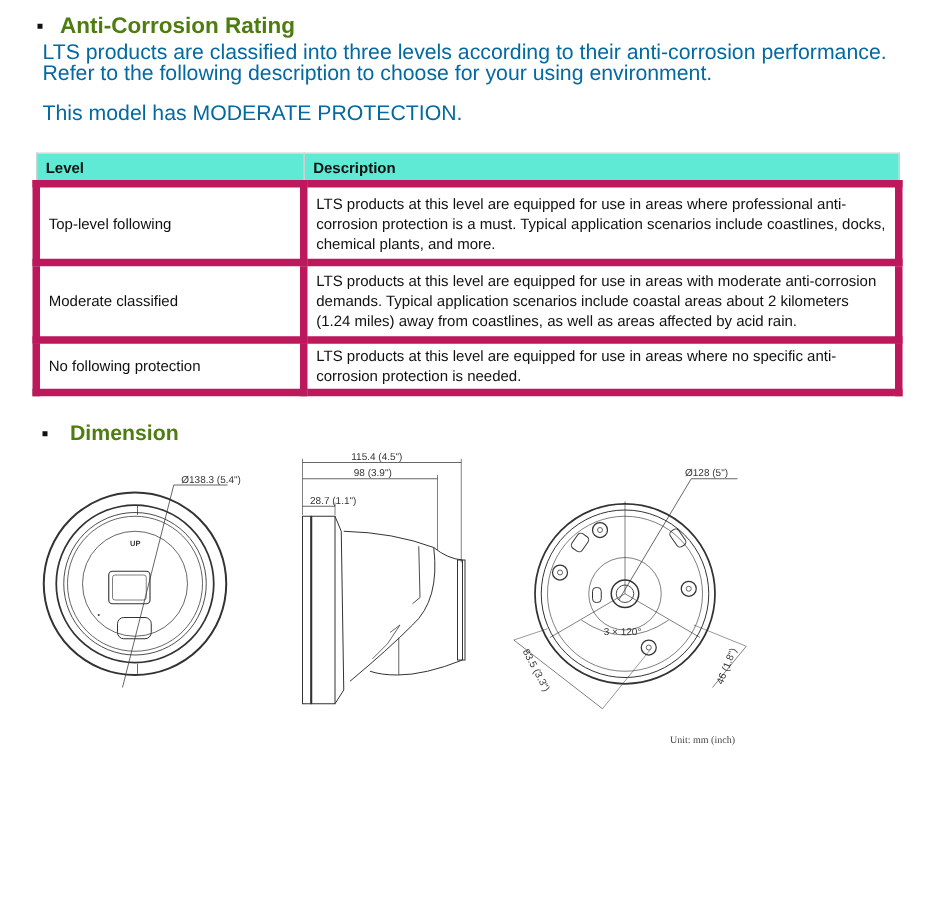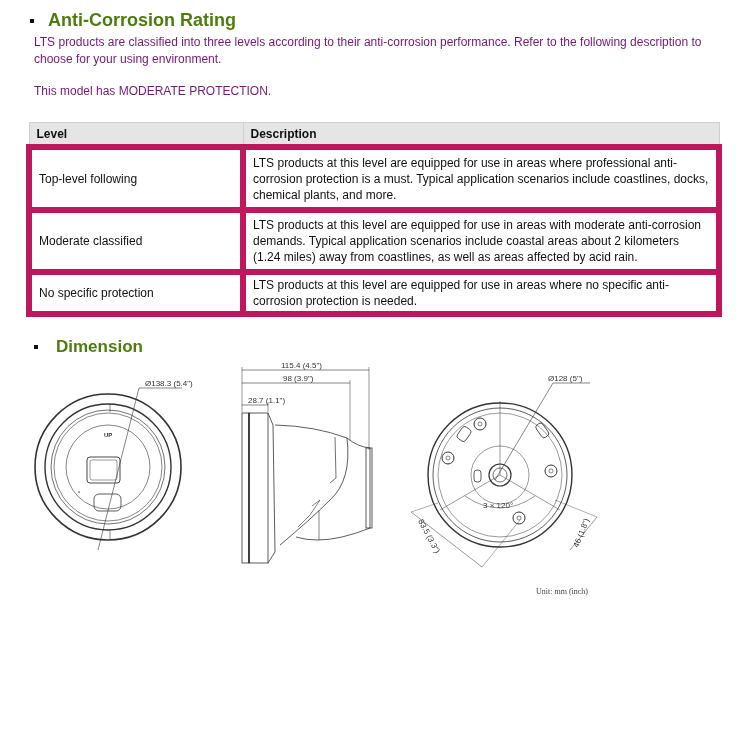--- a/index.html
+++ b/index.html
@@ -9,30 +9,30 @@
   }
   .section-head {
     position: absolute; left: 30px; display: flex; align-items: center;
     font-weight: bold; color: #4d7c0f;
   }
   .section-head .bullet { width: 4px; height: 4px; background: #111; margin-right: 14px; }
   #h1 { top: 10px; font-size: 18px; }
   #h2 { top: 337px; font-size: 17px; left: 34px; text-align: right; }
   #h2 .bullet { margin-right: 18px; }
   .para {
-    position: absolute; left: 34px; width: 690px; font-size: 12px; line-height: 16.5px; color: #701a75;
+    position: absolute; left: 34px; width: 690px; font-size: 17px; line-height: 16.5px; color: #0369a1;
   }
   #intro { top: 34px; }
   #model-line { top: 83px; }
   table.rating {
     position: absolute; left: 26px; top: 122px; width: 696px;
     border-collapse: collapse; font-size: 12px; color: #111;
   }
   table.rating th {
-    background: #e5e5e5; text-align: left; font-weight: bold;
+    background: #5eead4; text-align: left; font-weight: bold;
     height: 21px; padding: 0 7px; border: 1px solid #d0d0d0;
   }
   table.rating td {
     border: 6px solid #be185d; padding: 0 7px; vertical-align: middle; line-height: 16px;
   }
   table.rating td.level { width: 194px; }
   .drawing { position: absolute; }
   .dimlabel { font-size: 8px; fill: #333; font-family: "Liberation Sans", sans-serif; }
   #unit-label { position: absolute; left: 536px; top: 587px; font-size: 8px; color: #444; font-family: Liberation Serif, serif; }
 </style>
@@ -57,21 +57,21 @@
   <tbody>
     <tr style="height:63px">
       <td class="level">Top-level following</td>
       <td>LTS products at this level are equipped for use in areas where professional anti-corrosion protection is a must. Typical application scenarios include coastlines, docks, chemical plants, and more.</td>
     </tr>
     <tr style="height:62px">
       <td class="level">Moderate classified</td>
       <td>LTS products at this level are equipped for use in areas with moderate anti-corrosion demands. Typical application scenarios include coastal areas about 2 kilometers (1.24 miles) away from coastlines, as well as areas affected by acid rain.</td>
     </tr>
     <tr style="height:42px">
-      <td class="level">No specific protection</td>
+      <td class="level">No following protection</td>
       <td>LTS products at this level are equipped for use in areas where no specific anti-corrosion protection is needed.</td>
     </tr>
   </tbody>
 </table>
 
 <div id="h2" class="section-head">
   <span class="bullet"></span>
   <span>Dimension</span>
 </div>
 

